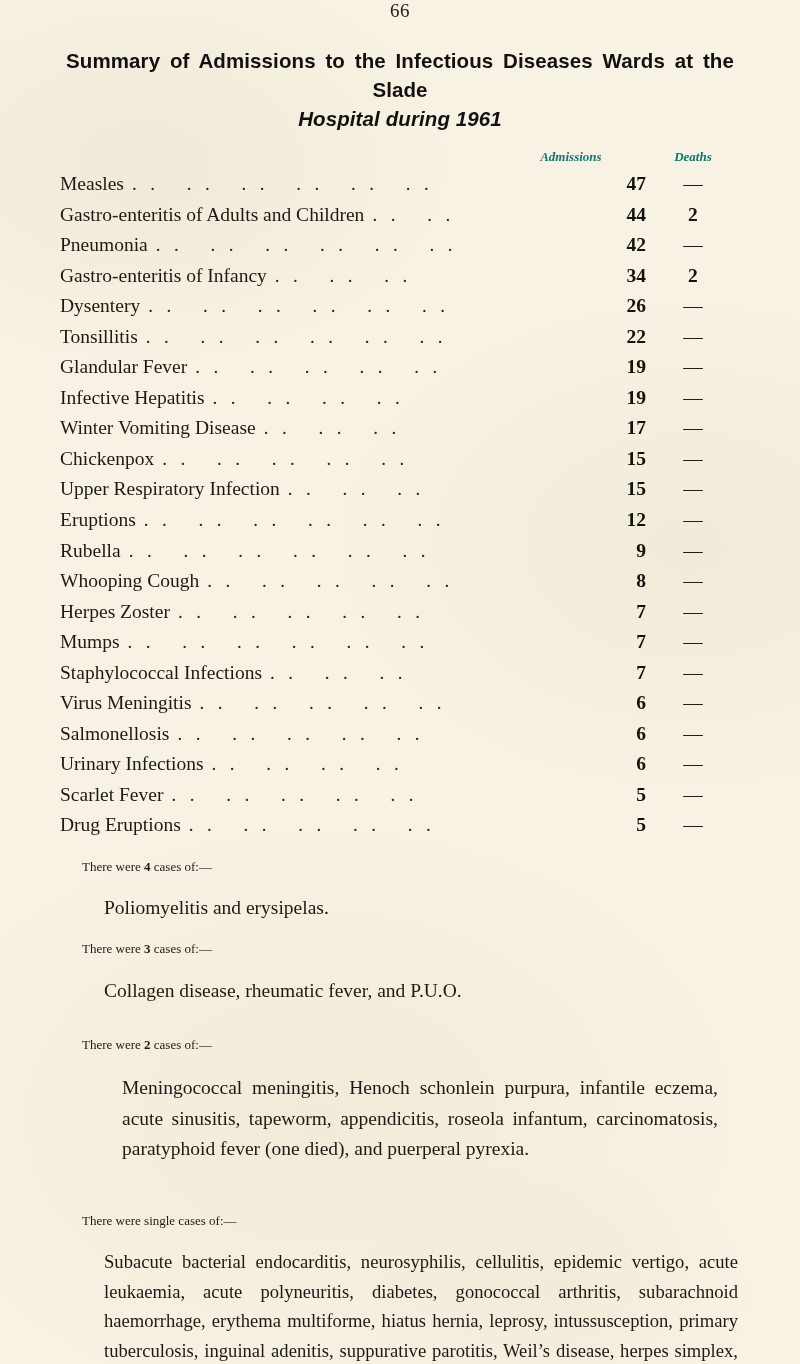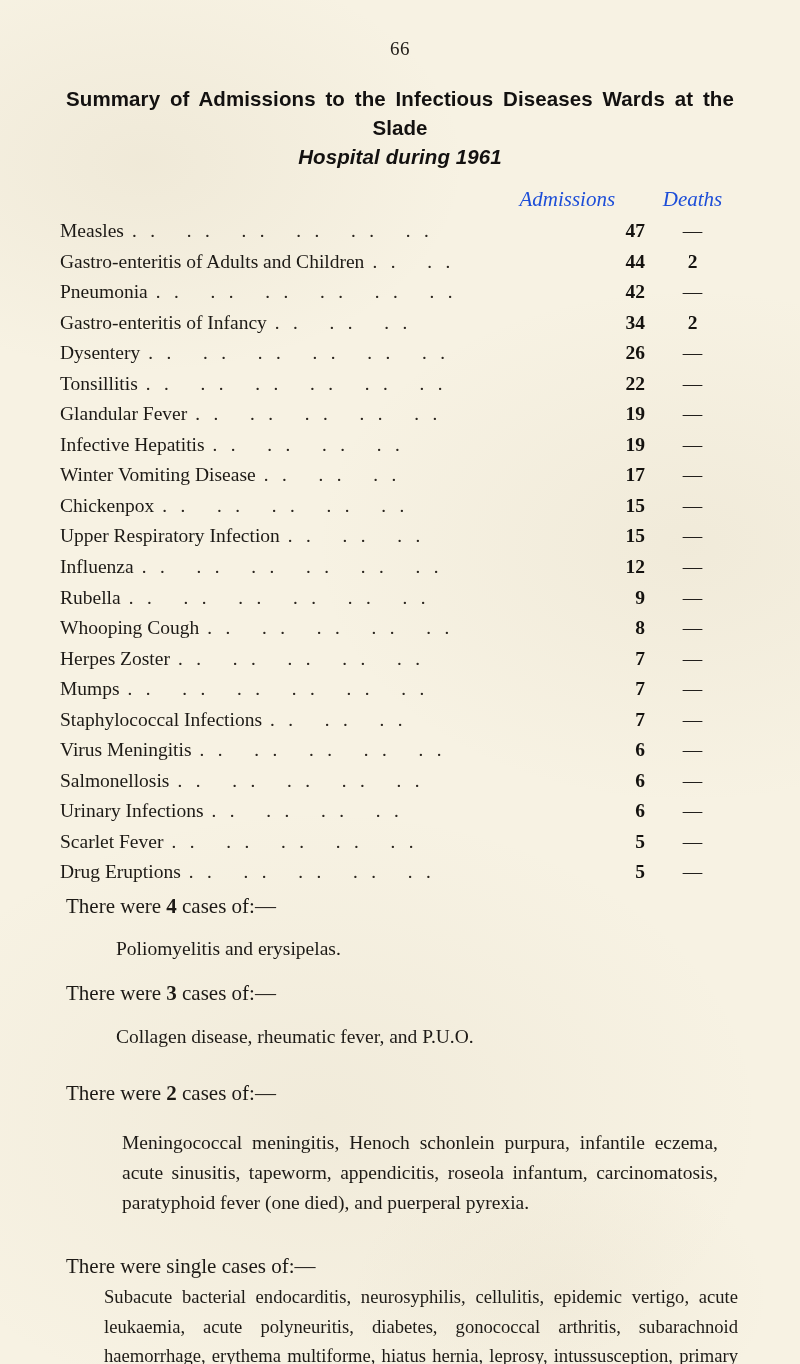--- a/index.html
+++ b/index.html
@@ -30,21 +30,20 @@
     position: relative;
     width: 800px;
     height: 1364px;
     box-sizing: border-box;
     padding: 0 60px;
   }
   .folio {
     text-align: center;
     font-size: 19px;
     letter-spacing: 0.5px;
-    padding-top: 38px;
     color: #24201b;
   }
   .doc-title {
     font-family: "Liberation Sans", sans-serif;
     font-weight: bold;
     font-size: 20.5px;
     line-height: 1.42;
     text-align: justify;
     text-align-last: center;
     margin: 24px 6px 0 6px;
@@ -58,25 +57,25 @@
   }
 
   
   .adm-table {
     width: 100%;
     border-collapse: collapse;
     margin-top: 16px;
     font-size: 19.5px;
   }
   .adm-table th {
-    font-weight: normal;
+    font-weight: bold;
     font-style: italic;
-    font-size: 21px;
+    font-size: 13px;
     padding: 0 0 4px 0;
-    color: #1d4ed8;
+    color: #0f766e;
   }
   .adm-table th.h-label { width: 470px; }
   .adm-table th.h-adm {
     width: 150px;
     text-align: center;
     padding-right: 14px;
   }
   .adm-table th.h-deaths {
     width: 120px;
     text-align: center;
@@ -111,30 +110,30 @@
     font-weight: bold;
     font-size: 19.5px;
     color: #14120f;
     padding-right: 16px;
   }
   .dash { font-weight: normal; }
 
   
   .prose { margin-top: 2px; }
   .lead-line {
-    font-size: 21px;
+    font-size: 13px;
+    line-height: 1.56;
+    margin: 16px;
+    padding-left: 6px;
+  }
+  .lead-line b { font-weight: bold; }
+  .case-items {
+    font-size: 19.5px;
     line-height: 1.56;
     margin: 0;
-    padding-left: 6px;
-  }
-  .lead-line b { font-weight: bold; }
-  .case-items {
-    font-size: 19.5px;
-    line-height: 1.56;
-    margin: 12px;
     padding-left: 44px;
   }
   .block-gap { height: 13px; }
   .para {
     font-size: 19.5px;
     line-height: 1.555;
     margin: 18px;
     padding-left: 44px;
     padding-right: 4px;
     text-align: justify;
@@ -220,21 +219,21 @@
           <td class="cell-label"><span class="label-text">Chickenpox</span><span class="leaders">.. .. .. .. ..</span></td>
           <td class="cell-adm">15</td>
           <td class="cell-deaths dash">—</td>
         </tr>
         <tr>
           <td class="cell-label"><span class="label-text">Upper Respiratory Infection</span><span class="leaders">.. .. ..</span></td>
           <td class="cell-adm">15</td>
           <td class="cell-deaths dash">—</td>
         </tr>
         <tr>
-          <td class="cell-label"><span class="label-text">Influenza</span><span class="leaders">.. .. .. .. .. ..</span></td>
+          <td class="cell-label"><span class="label-text">Eruptions</span><span class="leaders">.. .. .. .. .. ..</span></td>
           <td class="cell-adm">12</td>
           <td class="cell-deaths dash">—</td>
         </tr>
         <tr>
           <td class="cell-label"><span class="label-text">Rubella</span><span class="leaders">.. .. .. .. .. ..</span></td>
           <td class="cell-adm">9</td>
           <td class="cell-deaths dash">—</td>
         </tr>
         <tr>
           <td class="cell-label"><span class="label-text">Whooping Cough</span><span class="leaders">.. .. .. .. ..</span></td>

